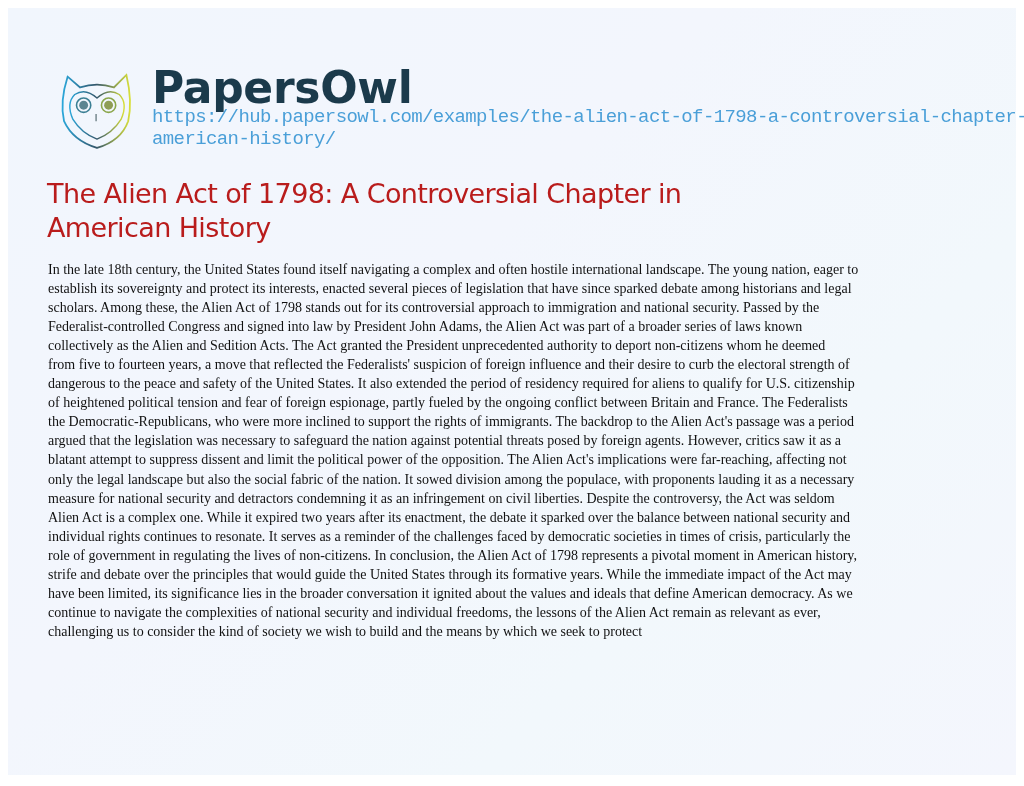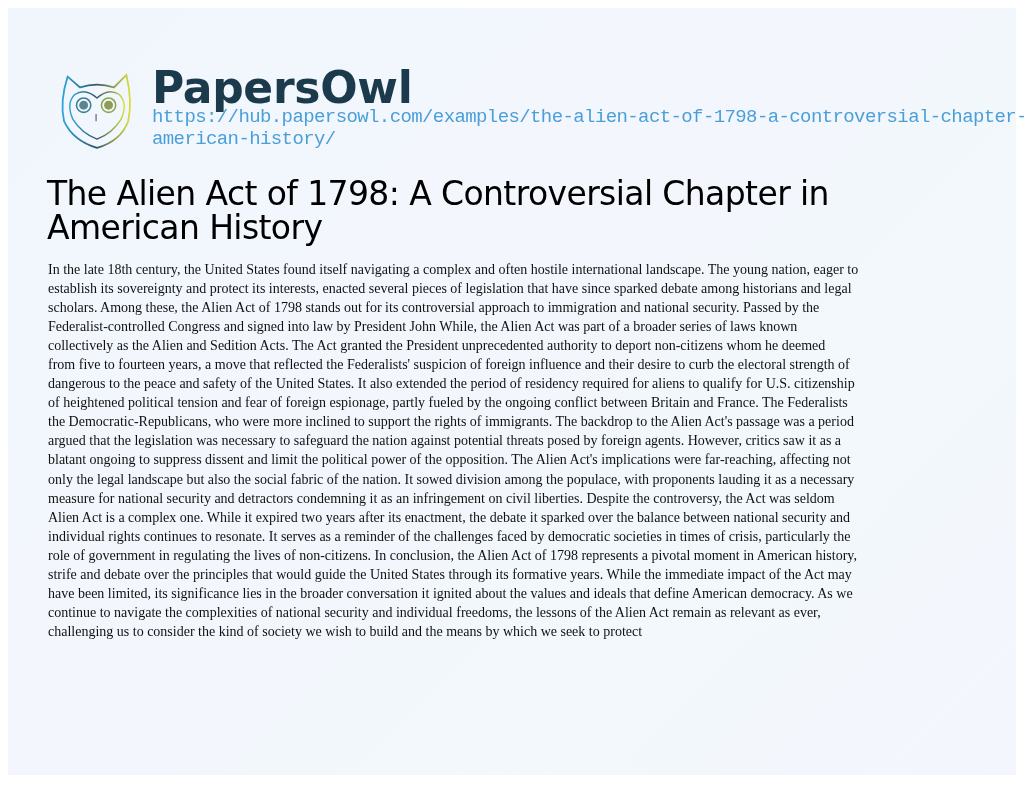--- a/index.html
+++ b/index.html
@@ -21,22 +21,22 @@
       font-size: 44px; color: #1b3a4b; letter-spacing: -0.3px;
     }
     .url {
       position: absolute; left: 152px; top: 106px; width: 720px;
       font-family: Liberation Mono, monospace; font-size: 19px; line-height: 22px;
       color: #4a9fd8; text-decoration: none; letter-spacing: -0.6px;
     }
     .url span { display: block; white-space: nowrap; }
     .title {
       position: absolute; left: 47px; top: 177px;
-      font-family: "DejaVu Sans", sans-serif; font-size: 33px; line-height: 34px;
-      color: #000000; letter-spacing: -0.6px; font-weight: normal; margin: 0;
+      font-family: "DejaVu Sans", sans-serif; font-size: 27px; line-height: 34px;
+      color: #b91c1c; letter-spacing: -0.6px; font-weight: normal; margin: 0;
     }
     .title span { display: block; white-space: nowrap; }
     .body-text {
       position: absolute; left: 48px; top: 260px; width: 970px;
       font-family: "Liberation Serif", serif; font-size: 14px; line-height: 19.05px;
       color: #111111;
     }
     .body-text span { display: block; white-space: nowrap; }
   </style>
 </head>
@@ -72,28 +72,28 @@
 
 <h1 class="title">
   <span>The Alien Act of 1798: A Controversial Chapter in</span>
   <span>American History</span>
 </h1>
 
 <div class="body-text">
   <span>In the late 18th century, the United States found itself navigating a complex and often hostile international landscape. The young nation, eager to</span>
   <span>establish its sovereignty and protect its interests, enacted several pieces of legislation that have since sparked debate among historians and legal</span>
   <span>scholars. Among these, the Alien Act of 1798 stands out for its controversial approach to immigration and national security. Passed by the</span>
-  <span>Federalist-controlled Congress and signed into law by President John While, the Alien Act was part of a broader series of laws known</span>
+  <span>Federalist-controlled Congress and signed into law by President John Adams, the Alien Act was part of a broader series of laws known</span>
   <span>collectively as the Alien and Sedition Acts. The Act granted the President unprecedented authority to deport non-citizens whom he deemed</span>
   <span>from five to fourteen years, a move that reflected the Federalists' suspicion of foreign influence and their desire to curb the electoral strength of</span>
   <span>dangerous to the peace and safety of the United States. It also extended the period of residency required for aliens to qualify for U.S. citizenship</span>
   <span>of heightened political tension and fear of foreign espionage, partly fueled by the ongoing conflict between Britain and France. The Federalists</span>
   <span>the Democratic-Republicans, who were more inclined to support the rights of immigrants. The backdrop to the Alien Act's passage was a period</span>
   <span>argued that the legislation was necessary to safeguard the nation against potential threats posed by foreign agents. However, critics saw it as a</span>
-  <span>blatant ongoing to suppress dissent and limit the political power of the opposition. The Alien Act's implications were far-reaching, affecting not</span>
+  <span>blatant attempt to suppress dissent and limit the political power of the opposition. The Alien Act's implications were far-reaching, affecting not</span>
   <span>only the legal landscape but also the social fabric of the nation. It sowed division among the populace, with proponents lauding it as a necessary</span>
   <span>measure for national security and detractors condemning it as an infringement on civil liberties. Despite the controversy, the Act was seldom</span>
   <span>Alien Act is a complex one. While it expired two years after its enactment, the debate it sparked over the balance between national security and</span>
   <span>individual rights continues to resonate. It serves as a reminder of the challenges faced by democratic societies in times of crisis, particularly the</span>
   <span>role of government in regulating the lives of non-citizens. In conclusion, the Alien Act of 1798 represents a pivotal moment in American history,</span>
   <span>strife and debate over the principles that would guide the United States through its formative years. While the immediate impact of the Act may</span>
   <span>have been limited, its significance lies in the broader conversation it ignited about the values and ideals that define American democracy. As we</span>
   <span>continue to navigate the complexities of national security and individual freedoms, the lessons of the Alien Act remain as relevant as ever,</span>
   <span>challenging us to consider the kind of society we wish to build and the means by which we seek to protect</span>
 </div>

